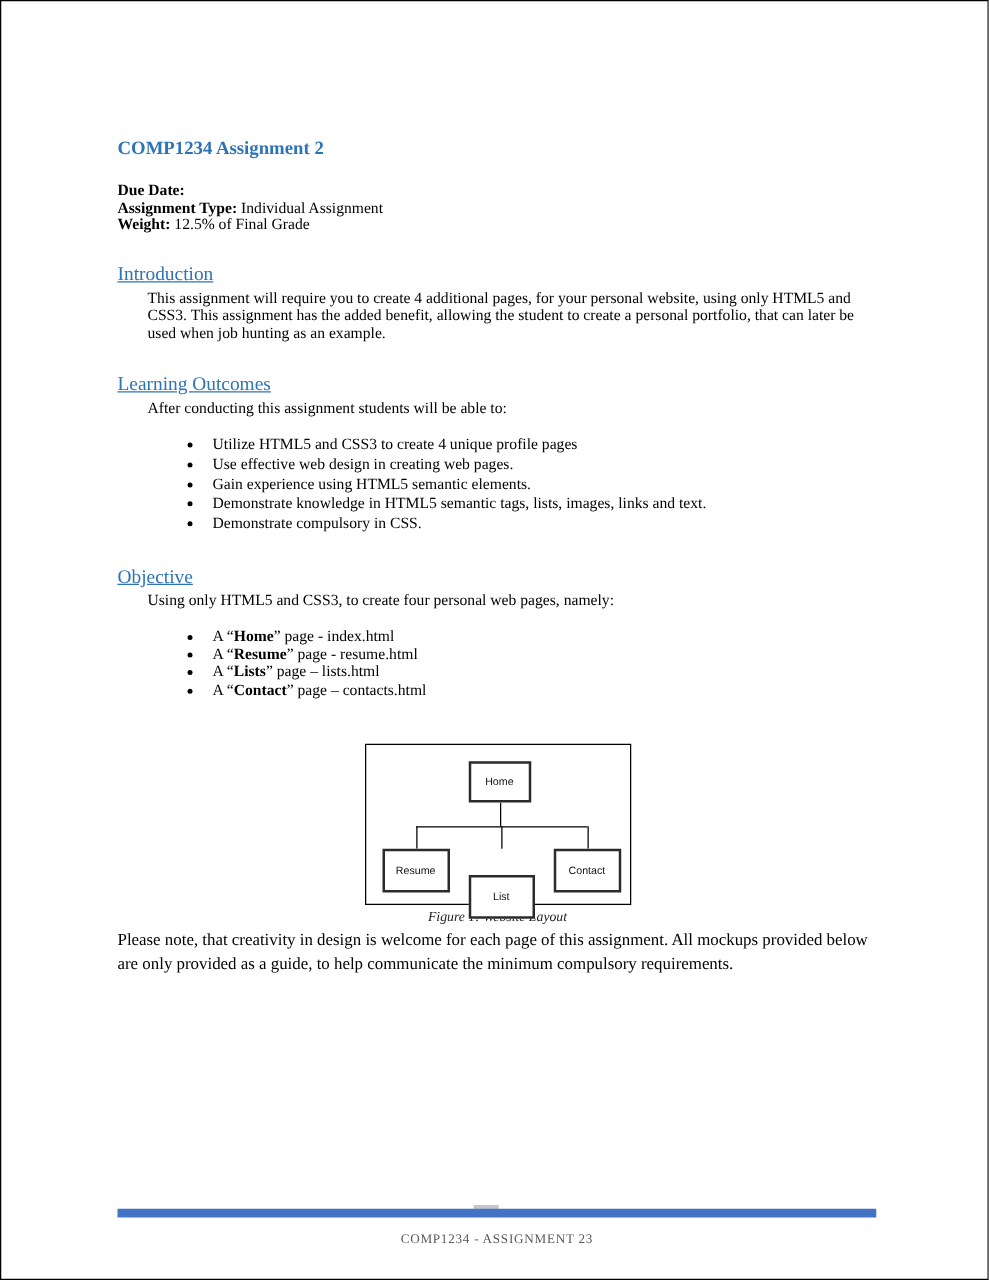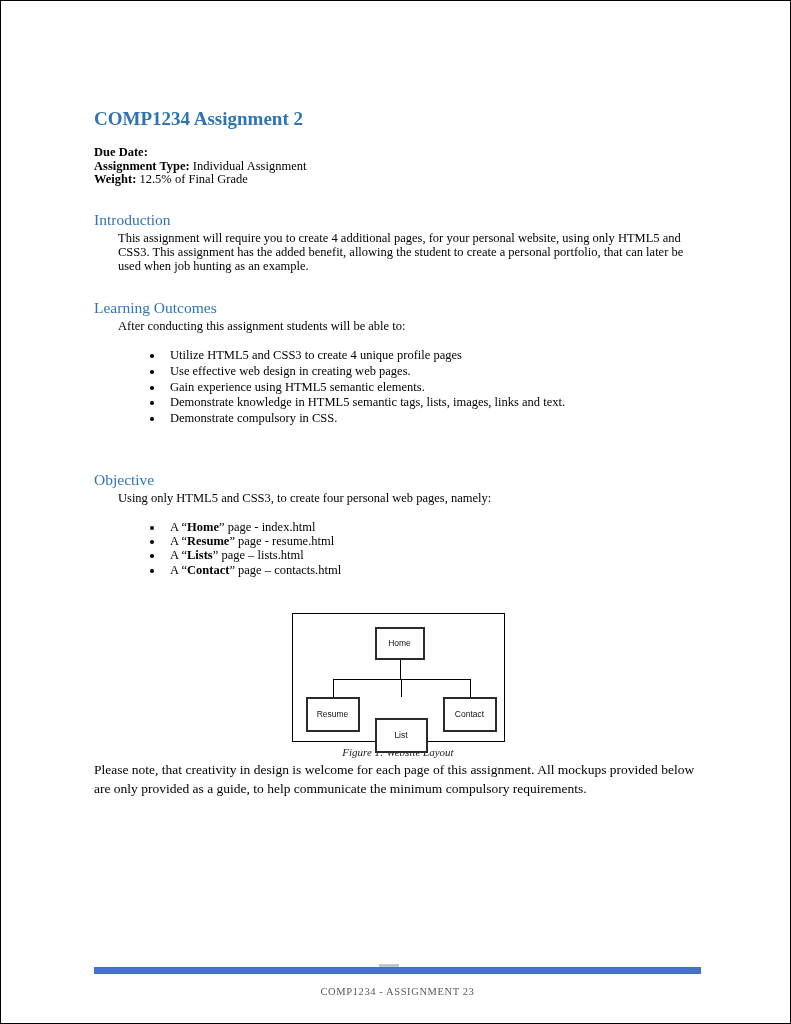--- a/index.html
+++ b/index.html
@@ -18,36 +18,37 @@
   .content {
     position: absolute;
     left: 93px;
     top: 0;
     width: 608px;
     font-size: 12.5px;
     line-height: 13.7px;
   }
   .doc-title {
     margin-top: 108px;
-    font-size: 19px;
+    font-size: 15px;
     line-height: 20px;
     font-weight: 700;
     color: #2E74B5;
   }
   .meta { margin-top: 17px; }
   .meta-line b { font-weight: 700; }
   .h2 {
     color: #2E74B5;
     font-weight: 400;
     font-size: 15.5px;
     line-height: 18px;
+    text-decoration: underline;
   }
   .h2.intro    { margin-top: 24px; }
   .h2.outcomes { margin-top: 26px; }
-  .h2.objective{ margin-top: 44px; }
+  .h2.objective{ margin-top: 26px; }
   .indent-para {
     margin-top: 3px;
     padding-left: 24px;
   }
   ul.bullets {
     list-style: disc;
     margin: 14px 0 0 0;
     padding-left: 70px;
   }
   ul.bullets.outcomes li { line-height: 15.8px; }

